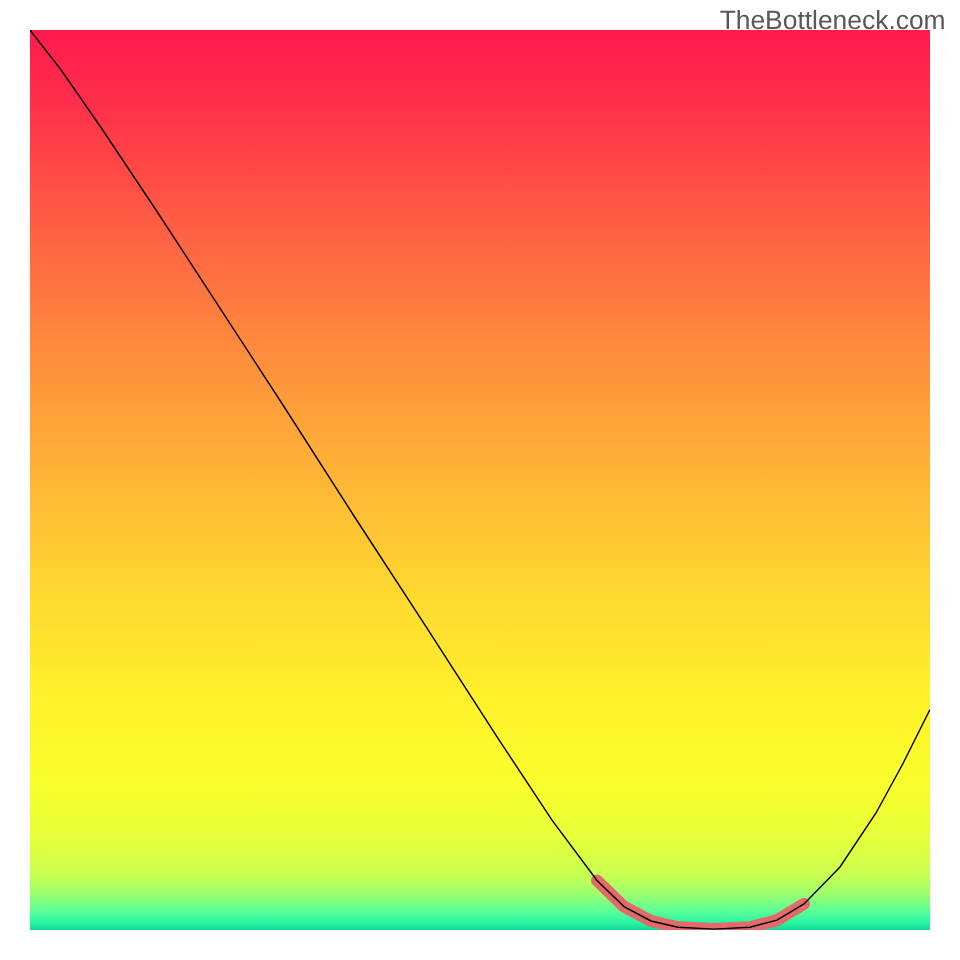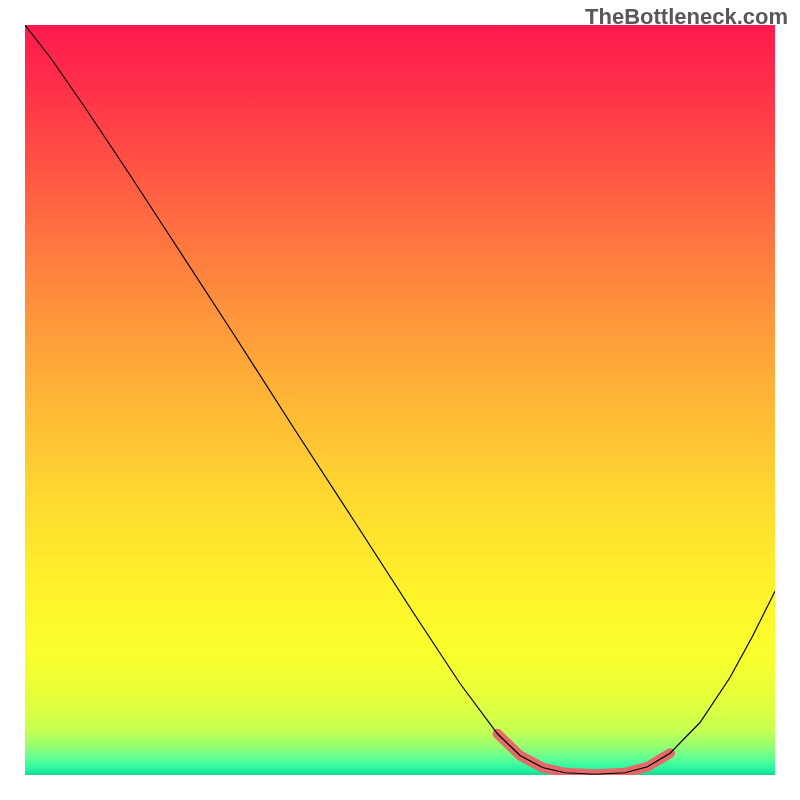--- a/index.html
+++ b/index.html
@@ -12,21 +12,21 @@
     width: 800px;
     height: 800px;
     position: relative;
     background: #fff;
   }
   .watermark {
     position: absolute;
     top: 4px;
     right: 12px;
     font-size: 22px;
-    font-weight: bold;
+    font-weight: normal;
     color: #585858;
     z-index: 10;
     margin-left: 12px;
   }
   .plot-area {
     position: absolute;
     left: 25px;
     top: 25px;
     width: 750px;
     height: 750px;

